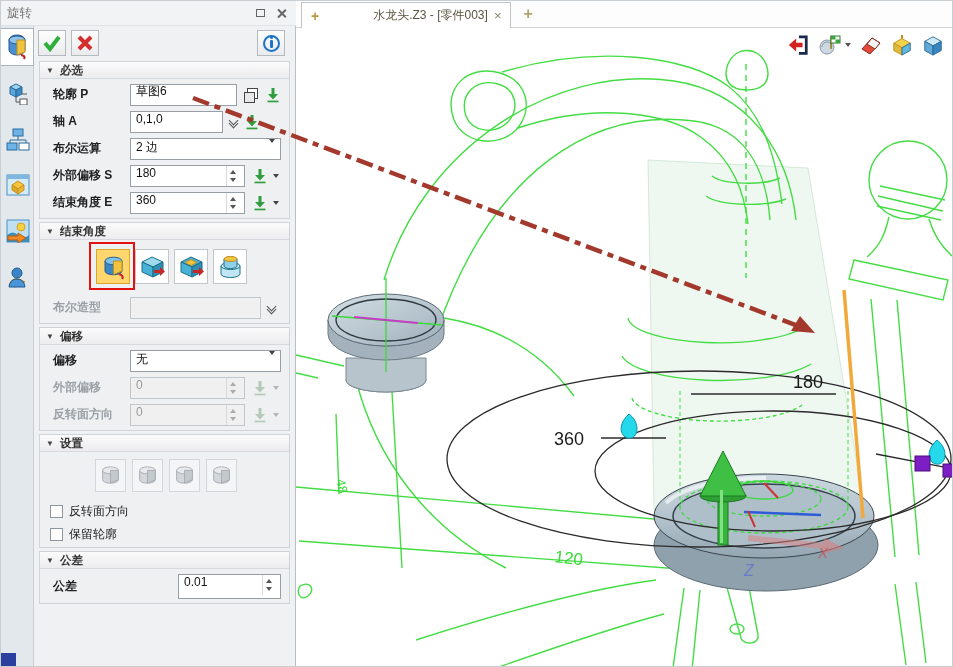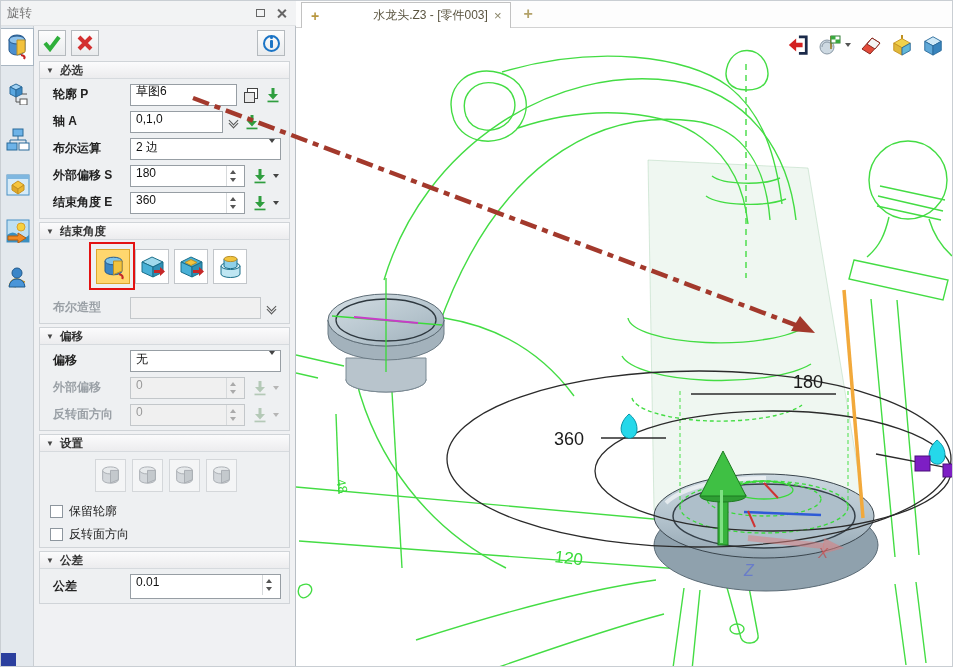--- a/index.html
+++ b/index.html
@@ -377,36 +377,36 @@
         <div class="setbtn">
           <svg width="25" height="25" viewBox="0 0 27 27">
               <path d="M5 8 v10 a8.5 3.8 0 0 0 17 0 v-10" fill="#d3d7db" stroke="#a7acb1"></path>
               <ellipse cx="13.5" cy="8" rx="8.5" ry="3.8" fill="#e7eaec" stroke="#a7acb1"></ellipse>
               <path d="M13.5 8 L13.5 21.6 L22 18 V8 Z" fill="#c4c9cd" stroke="#a7acb1"></path>
             </svg>
         </div>
       </div>
       <div class="cbrow">
         <span class="cb"></span>
-        <span class="cbl">保留轮廓</span>
+        <span class="cbl">反转面方向</span>
       </div>
       <div class="cbrow">
         <span class="cb"></span>
-        <span class="cbl">反转面方向</span>
+        <span class="cbl">保留轮廓</span>
       </div>
     </div>
 
     <div class="sec">
       <div class="sec-h">
         <span class="tri">▼</span>
         <span>公差</span>
       </div>
       <div class="row" style="height:26px;">
         <span class="lbl">公差</span>
-        <span class="fld" style="width:156px;height:25px;">
+        <span class="fld" style="width:156px;height:25px;margin-left:48px;">
           <input readonly="" value="0.01" style="">
           <span class="spin">
               <span class="tu"></span>
               <span class="td"></span>
             </span>
         </span>
       </div>
     </div>
   </div>
 

